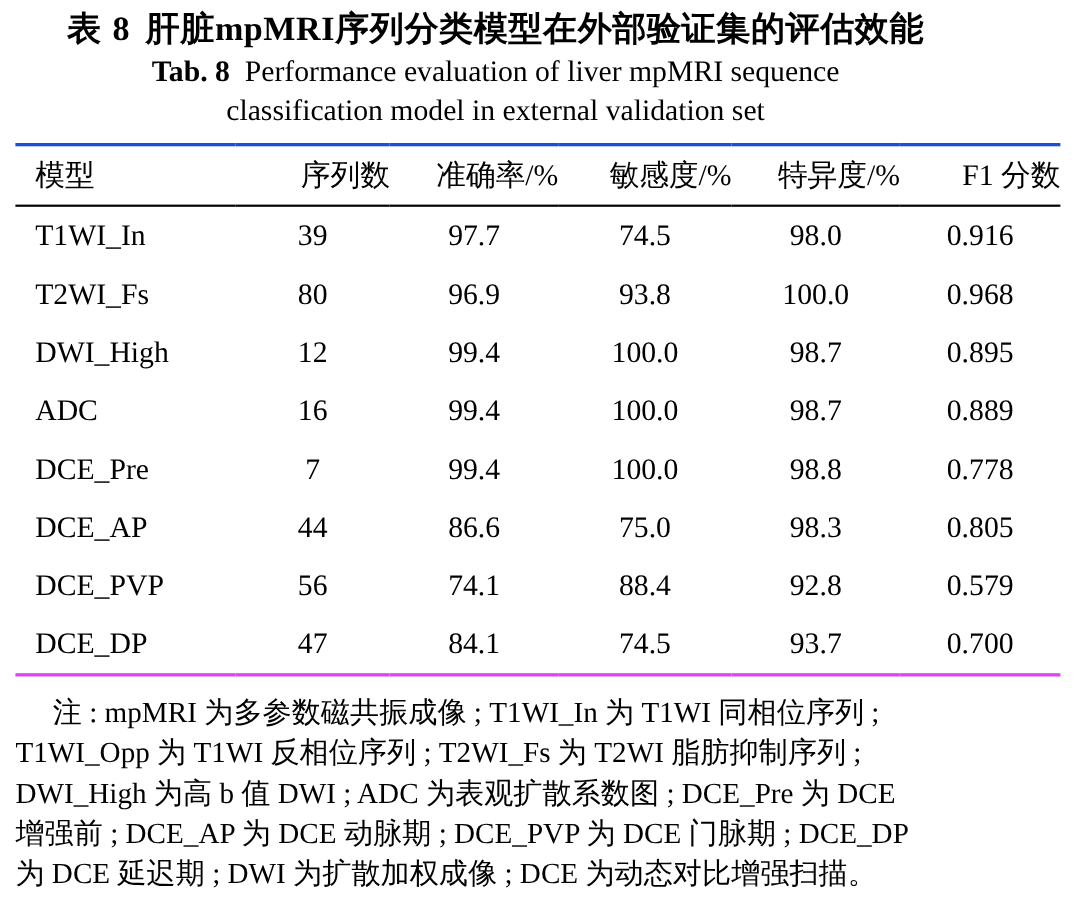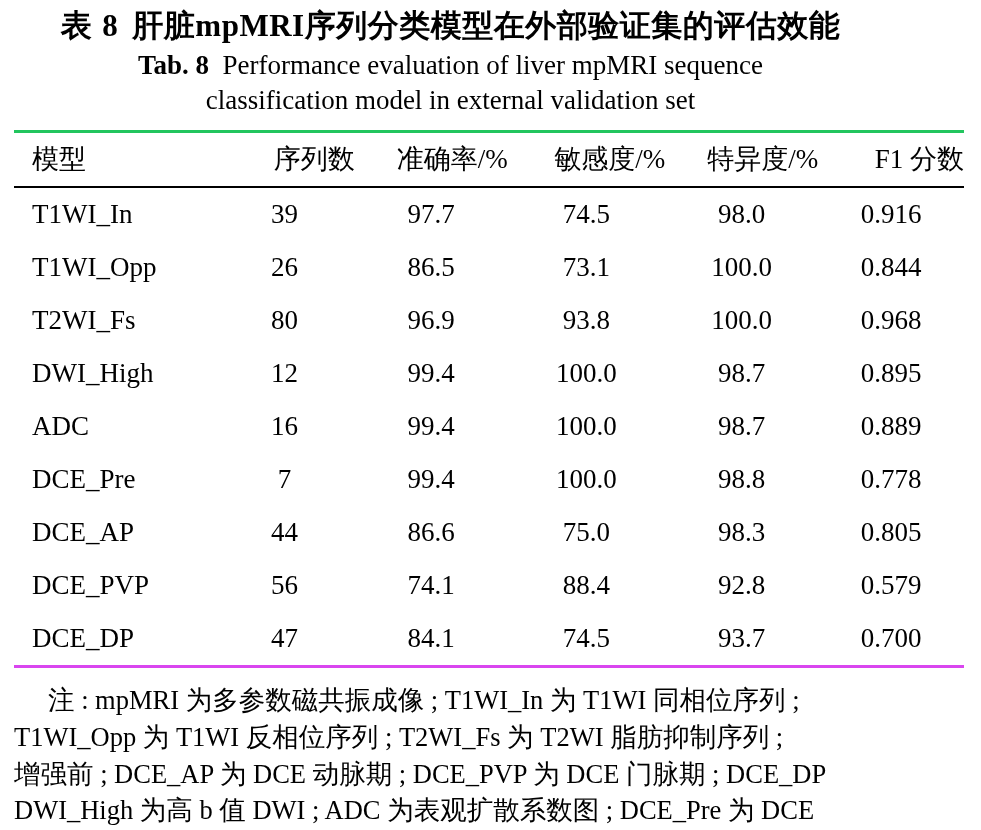--- a/index.html
+++ b/index.html
@@ -49,21 +49,21 @@
     border-collapse: collapse;
     font-size: 27px;
   }
   table.data thead th {
     font-weight: normal;
     padding: 8px 0 9px 0;
     text-align: right;
     white-space: nowrap;
   }
   table.data thead tr {
-    border-top: 3px solid #22c55e;
+    border-top: 3px solid #1d4ed8;
     border-bottom: 2px solid #000;
   }
   table.data tbody tr:last-child {
     border-bottom: 3px solid #d946ef;
   }
   table.data tbody td {
     padding: 11px 0 11px 0;
     text-align: center;
     white-space: nowrap;
   }
@@ -125,28 +125,20 @@
     <tbody>
       <tr>
         <td class="first">T1WI_In</td>
         <td>39</td>
         <td>97.7</td>
         <td>74.5</td>
         <td>98.0</td>
         <td>0.916</td>
       </tr>
       <tr>
-        <td class="first">T1WI_Opp</td>
-        <td>26</td>
-        <td>86.5</td>
-        <td>73.1</td>
-        <td>100.0</td>
-        <td>0.844</td>
-      </tr>
-      <tr>
         <td class="first">T2WI_Fs</td>
         <td>80</td>
         <td>96.9</td>
         <td>93.8</td>
         <td>100.0</td>
         <td>0.968</td>
       </tr>
       <tr>
         <td class="first">DWI_High</td>
         <td>12</td>
@@ -194,18 +186,18 @@
         <td>74.5</td>
         <td>93.7</td>
         <td>0.700</td>
       </tr>
     </tbody>
   </table>
 
   <div class="note">
     <div class="indent">注 : mpMRI 为多参数磁共振成像 ; T1WI_In 为 T1WI 同相位序列 ;</div>
     <div>T1WI_Opp 为 T1WI 反相位序列 ; T2WI_Fs 为 T2WI 脂肪抑制序列 ;</div>
+    <div>DWI_High 为高 b 值 DWI ; ADC 为表观扩散系数图 ; DCE_Pre 为 DCE</div>
     <div>增强前 ; DCE_AP 为 DCE 动脉期 ; DCE_PVP 为 DCE 门脉期 ; DCE_DP</div>
-    <div>DWI_High 为高 b 值 DWI ; ADC 为表观扩散系数图 ; DCE_Pre 为 DCE</div>
     <div>为 DCE 延迟期 ; DWI 为扩散加权成像 ; DCE 为动态对比增强扫描。</div>
   </div>
 
 </div>
 
 </body></html>

